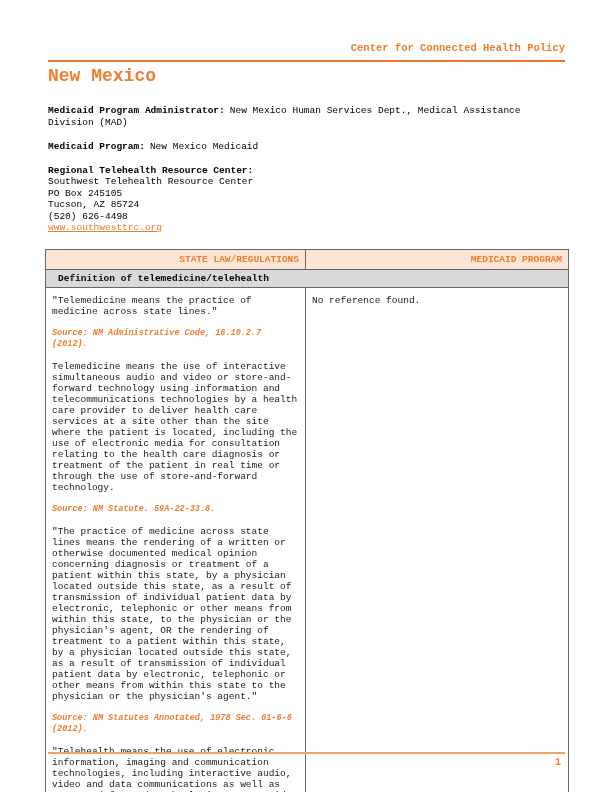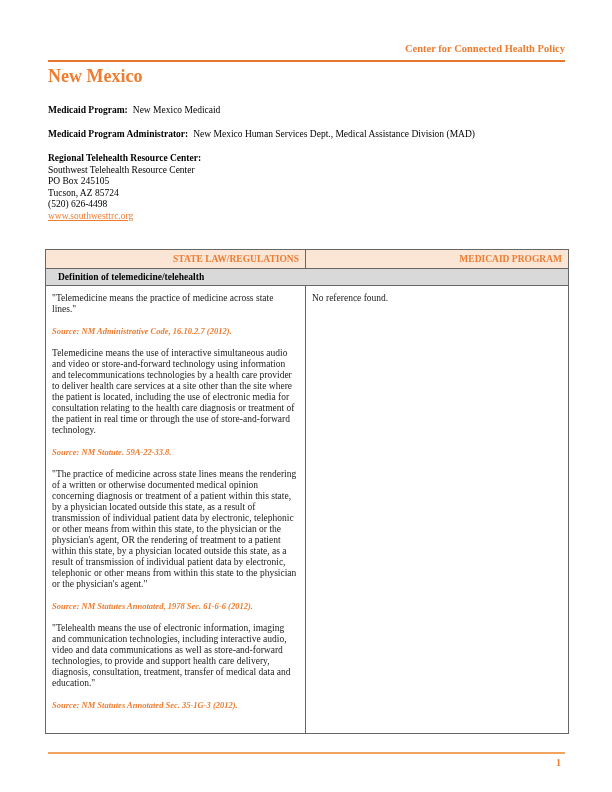--- a/index.html
+++ b/index.html
@@ -9,21 +9,21 @@
     --border:#666666;
     --rule-top:#E8772E;
     --rule-bottom:#F2A361;
   }
   *{box-sizing:border-box;}
   html,body{margin:0;padding:0;background:#fff;}
   .page{
     position:relative;
     width:583px;height:792px;
     background:#fff;overflow:hidden;
-    font-family:Liberation Serif, serif;
+    font-family:Liberation Mono, monospace;
     color:#1a1a1a;
   }
   
   .header{
     position:absolute;left:48px;top:38px;width:517px;
     text-align:right;padding-bottom:4px;
     border-bottom:2px solid var(--rule-top);
   }
   .brand{color:var(--accent);font-size:10.5px;font-weight:bold;}
   
@@ -80,22 +80,22 @@
 
 <div class="page">
 
   <div class="header">
     <span class="brand">Center for Connected Health Policy</span>
   </div>
 
   <h1 class="title">New Mexico</h1>
 
   <div class="info">
+    <p class="info-line"><span class="b">Medicaid Program Administrator:</span><span class="v">New Mexico Human Services Dept., Medical Assistance Division (MAD)</span></p>
     <p class="info-line"><span class="b">Medicaid Program:</span><span class="v">New Mexico Medicaid</span></p>
-    <p class="info-line"><span class="b">Medicaid Program Administrator:</span><span class="v">New Mexico Human Services Dept., Medical Assistance Division (MAD)</span></p>
     <div class="trc">
       <p class="b">Regional Telehealth Resource Center:</p>
       <p>Southwest Telehealth Resource Center</p>
       <p>PO Box 245105</p>
       <p>Tucson, AZ 85724</p>
       <p>(520) 626-4498</p>
       <p style="margin:0;"><a class="link" href="#">www.southwesttrc.org</a></p>
     </div>
   </div>
 

